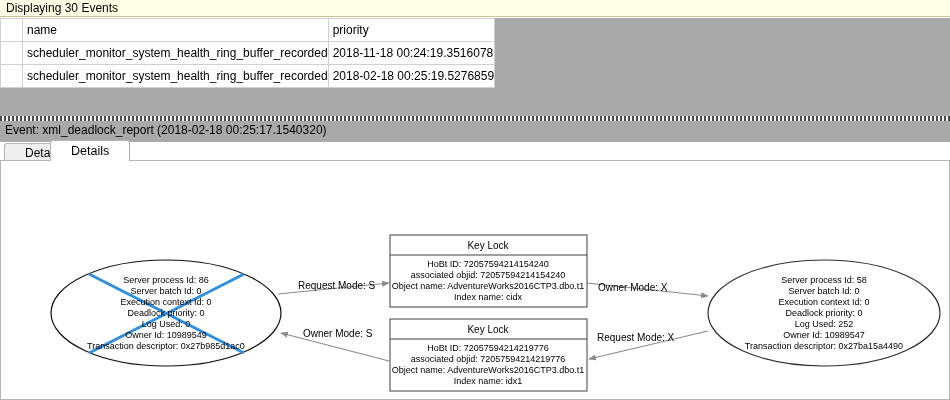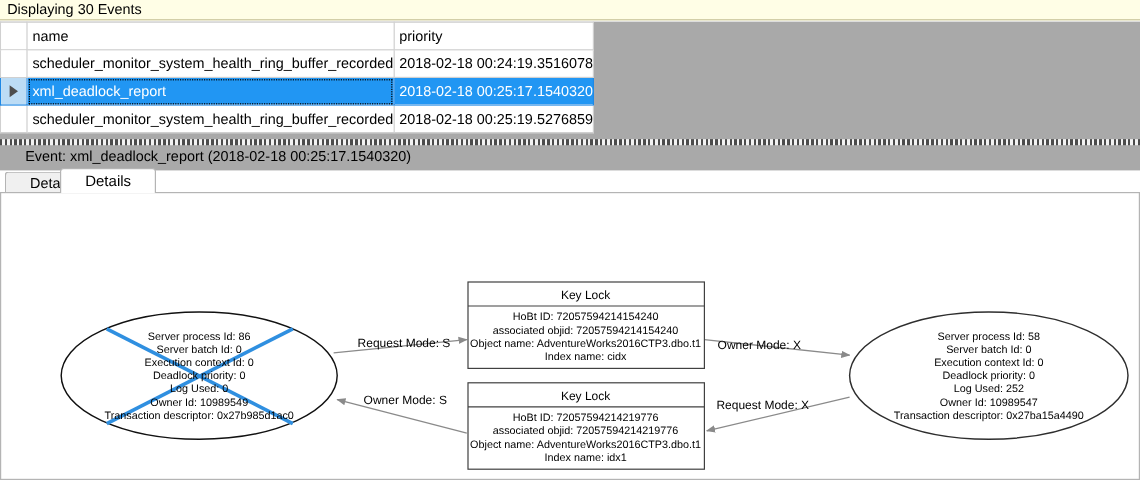--- a/index.html
+++ b/index.html
@@ -50,21 +50,21 @@
   .splitter{
     position:absolute;left:0;top:116px;width:950px;height:5px;
     background:
       repeating-linear-gradient(90deg,#3a3a3a 0 2px,#ffffff 2px 4px);
     opacity:.85;
   }
 
   
   .event-hdr{
     position:absolute;left:0;top:122px;width:950px;height:17px;
-    font-size:12px;line-height:17px;padding-left:21px;box-sizing:border-box;
+    font-size:12px;line-height:17px;padding-left:5px;box-sizing:border-box;
   }
 
   
   .tabstrip{position:absolute;left:0;top:140px;width:950px;height:21px;}
   .tab{
     position:absolute;top:3px;height:18px;line-height:18px;
     padding:0 20px;font-size:12px;box-sizing:border-box;
     background:#f0f0f0;border:1px solid #b4b4b4;border-bottom:none;
     border-radius:3px 3px 0 0;color:#000;
   }
@@ -107,28 +107,21 @@
         <tr>
           <td class="col-sel"></td>
           <td class="col-name">name</td>
           <td class="col-ts">priority</td>
         </tr>
       </thead>
       <tbody>
         <tr>
           <td class="col-sel"></td>
           <td class="col-name">scheduler_monitor_system_health_ring_buffer_recorded</td>
-          <td class="col-ts">2018-02-18 00:24:19.3516078</td>
-        </tr>
-        <tr class="selected">
-          <td class="col-sel">
-            <span class="row-arrow"></span>
-          </td>
-          <td class="col-name">xml_deadlock_report</td>
-          <td class="col-ts">2018-02-18 00:25:17.1540320</td>
+          <td class="col-ts">2018-11-18 00:24:19.3516078</td>
         </tr>
         <tr>
           <td class="col-sel"></td>
           <td class="col-name">scheduler_monitor_system_health_ring_buffer_recorded</td>
           <td class="col-ts">2018-02-18 00:25:19.5276859</td>
         </tr>
       </tbody>
     </table>
   </div>
 

